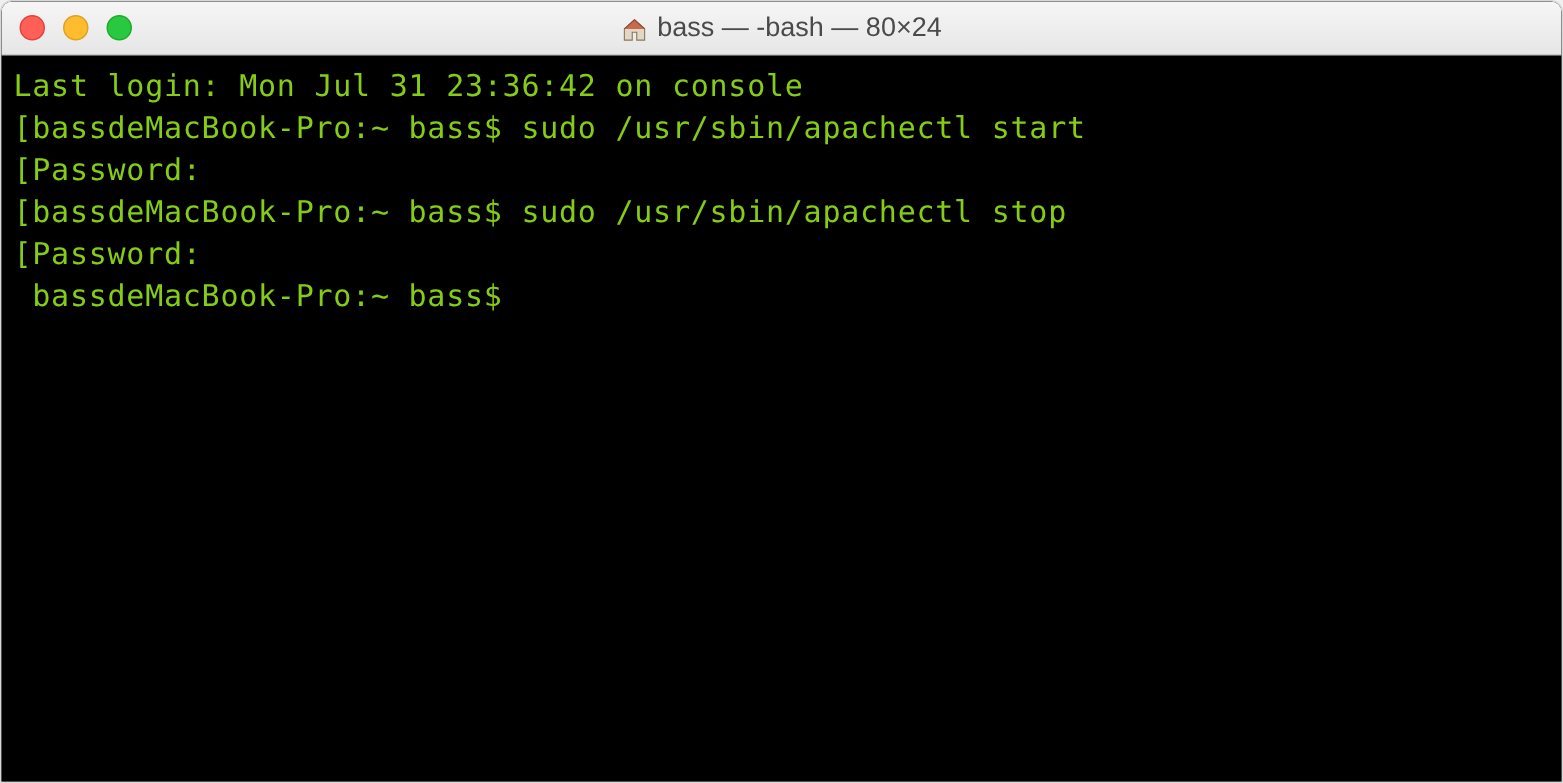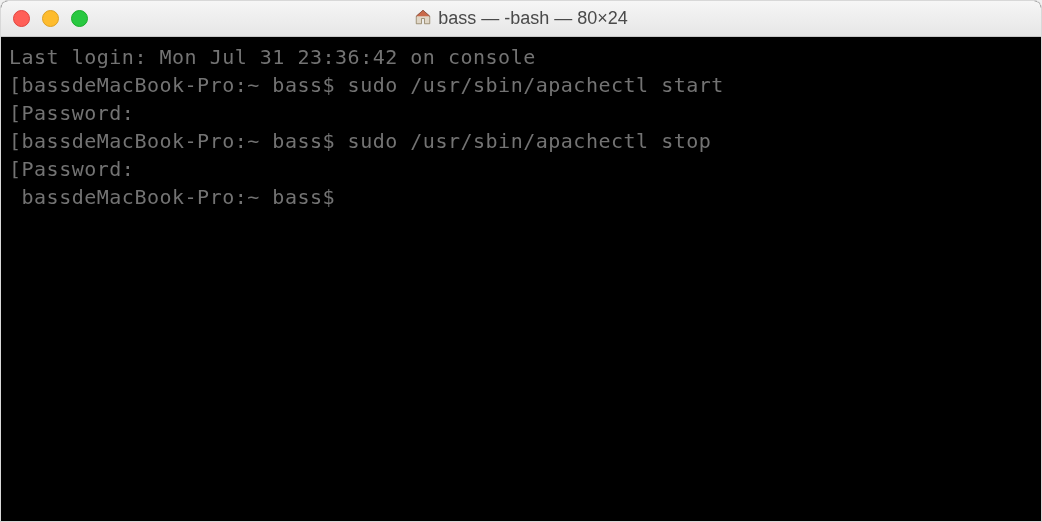--- a/index.html
+++ b/index.html
@@ -44,36 +44,36 @@
     .dot.red { background: #ff5f57; border: 1px solid #e0443e; }
     .dot.yellow { background: #febc2e; border: 1px solid #dea123; }
     .dot.green { background: #28c840; border: 1px solid #1aad2b; }
     .title-wrap {
       position: absolute;
       left: 0;
       right: 0;
       text-align: center;
       pointer-events: none;
       display: flex;
-      align-items: flex-start;
+      align-items: flex-end;
       justify-content: center;
       gap: 6px;
     }
     .title-text {
       font-size: 18px;
       color: #4a4a4a;
     }
     .home-icon {
       width: 18px;
       height: 18px;
       display: inline-block;
     }
     .terminal {
       font-family: "Menlo", "Monaco", "Consolas", monospace;
-      color: #737373;
+      color: #84cc16;
       background: #000;
       padding: 6px 8px;
       font-size: 20px;
       line-height: 28px;
       letter-spacing: 0.5px;
       white-space: pre;
       height: calc(100% - 36px);
       overflow: hidden;
     }
     .terminal-line {

